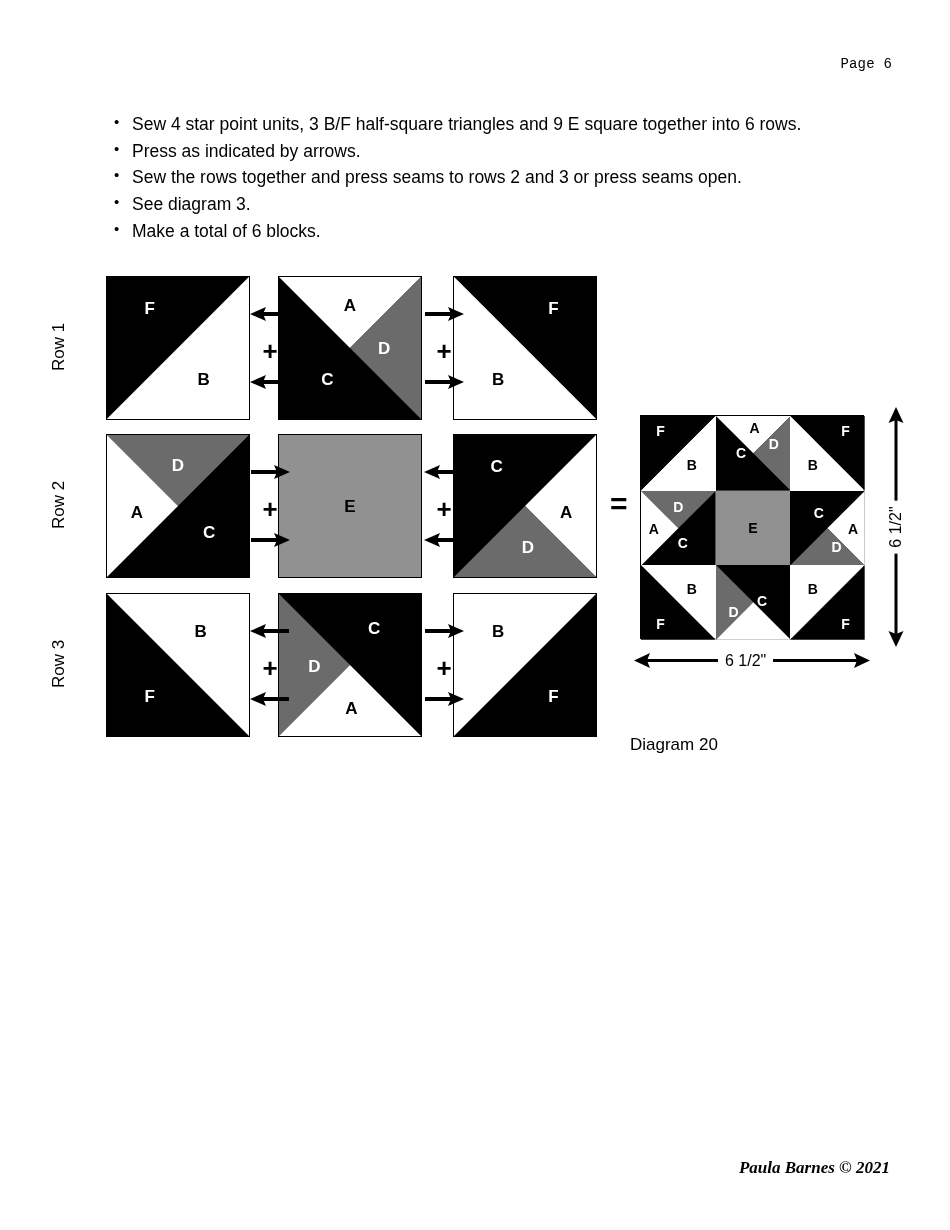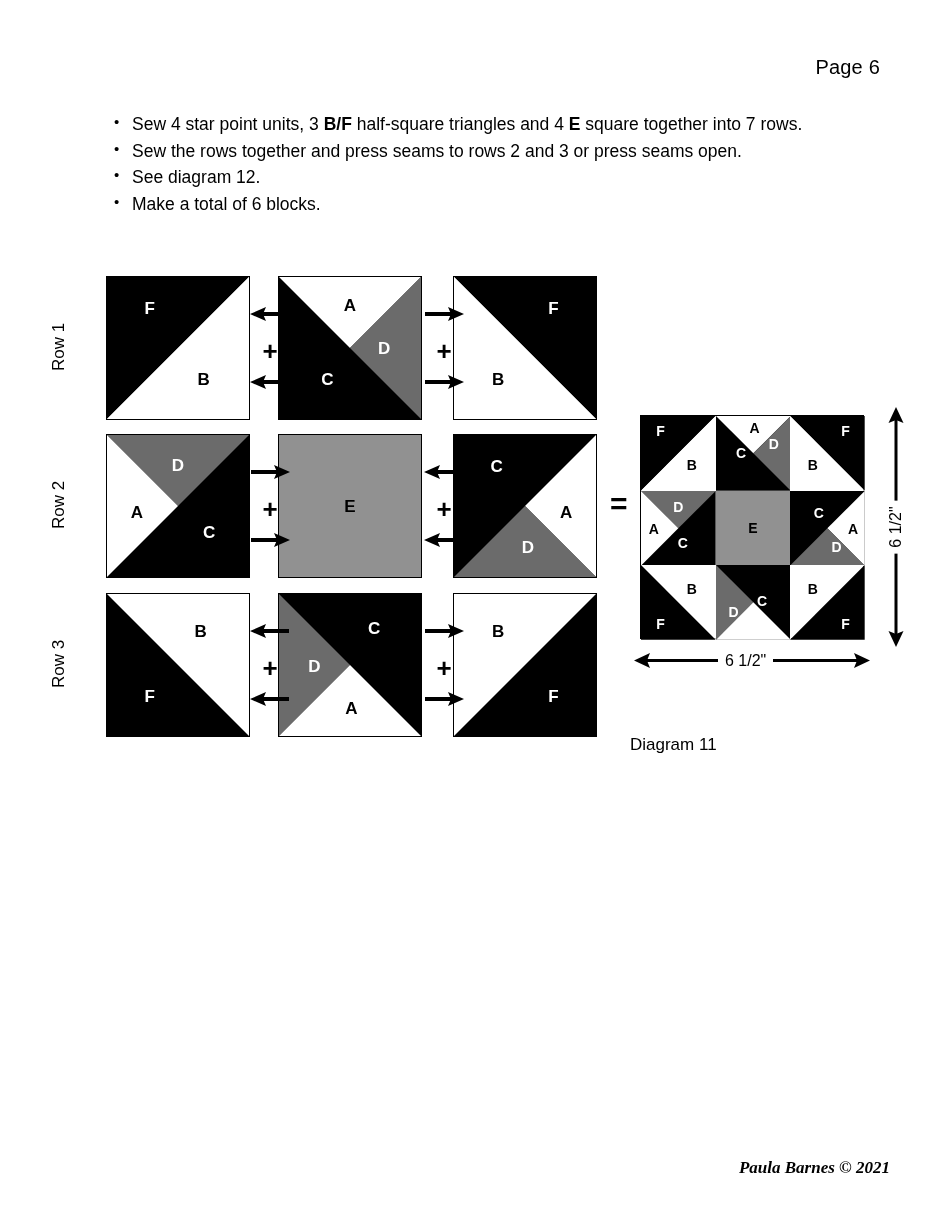--- a/index.html
+++ b/index.html
@@ -8,41 +8,41 @@
     background:#ffffff;
     font-family:"Liberation Sans", sans-serif;
     color:#000;
     position:relative;
     overflow:hidden;
   }
   .page { position:absolute; inset:0; }
 
   
   #page-header {
-    position:absolute; right:70px; top:56px;
-    font-size:20px; letter-spacing:.2px;
+    position:absolute; right:58px; top:56px;
+    font-size:14px; letter-spacing:.2px;font-family:Liberation Mono, monospace;
   }
   #page-footer {
     position:absolute; right:60px; top:1158px;
     font-family:"Liberation Serif", serif;
     font-weight:bold; font-style:italic;
     font-size:17px;
   }
 
   
   #instructions {
     position:absolute; left:110px; top:112px; width:700px;
     font-size:17.5px; line-height:1.47;
   }
   #instructions ul { margin:0; padding:0 0 0 18px; list-style:none; }
   #instructions li { position:relative; padding-left:4px; margin:0 0 1px 0; }
   #instructions li::before {
     content:"•"; position:absolute; left:-14px; top:-1px; font-size:15px;
   }
-  #instructions b { font-weight:bold; }
+  #instructions b { font-weight:normal; }
 
   
   #diagram-area { position:absolute; left:0; top:0; width:950px; height:780px; }
 
   .row-label {
     position:absolute;
     font-size:17px;
     transform-origin:center center;
     transform:rotate(-90deg);
     white-space:nowrap;
@@ -112,23 +112,24 @@
 </style>
 </head>
 <body>
 
 <div class="page">
 
   <div id="page-header">Page 6</div>
 
   <div id="instructions">
     <ul>
-        <li><span>Sew 4 star point units, 3 </span><b>B/F</b><span> half-square triangles and 4 </span><b>E</b><span> square together into 7 rows.</span></li>
+        <li><span>Sew 4 star point units, 3 </span><b>B/F</b><span> half-square triangles and 9 </span><b>E</b><span> square together into 6 rows.</span></li>
+        <li><span>Press as indicated by arrows.</span></li>
         <li><span>Sew the rows together and press seams to rows 2 and 3 or press seams open.</span></li>
-        <li><span>See diagram 12.</span></li>
+        <li><span>See diagram 3.</span></li>
         <li><span>Make a total of 6 blocks.</span></li>
       </ul>
   </div>
 
   <div id="diagram-area">
       <div class="row-label" style="left: 14px; top: 337px;">Row 1</div>
       <div class="unit" style="left: 106px; top: 276px; width: 144px; height: 144px;">
         <svg viewBox="0 0 100 100" preserveAspectRatio="none">
           <polygon points="0,0 100,0 0,100" fill="#000000" shape-rendering="geometricPrecision"></polygon>
           <polygon points="100,0 100,100 0,100" fill="#ffffff" shape-rendering="geometricPrecision"></polygon>
@@ -415,17 +416,17 @@
       <div class="dim-v" style="left: 884px; top: 407px; height: 240px;">
         <svg viewBox="0 0 24 240" width="24" height="100%" style="position: absolute; left: 0px; top: 0px;">
           <g fill="#000">
             <rect x="10.5" y="8" width="3" height="224"></rect>
             <polygon points="12,0 4.5,16 12,13 19.5,16"></polygon>
             <polygon points="12,240 4.5,224 12,227 19.5,224"></polygon>
           </g>
         </svg>
         <span class="cap">6 1/2"</span>
       </div>
-      <div id="diagram-caption" style="left: 630px; top: 735px;">Diagram 11</div>
+      <div id="diagram-caption" style="left: 630px; top: 735px;">Diagram 20</div>
     </div>
 
   <div id="page-footer">Paula Barnes © 2021</div>
 </div>
 
 </body></html>

